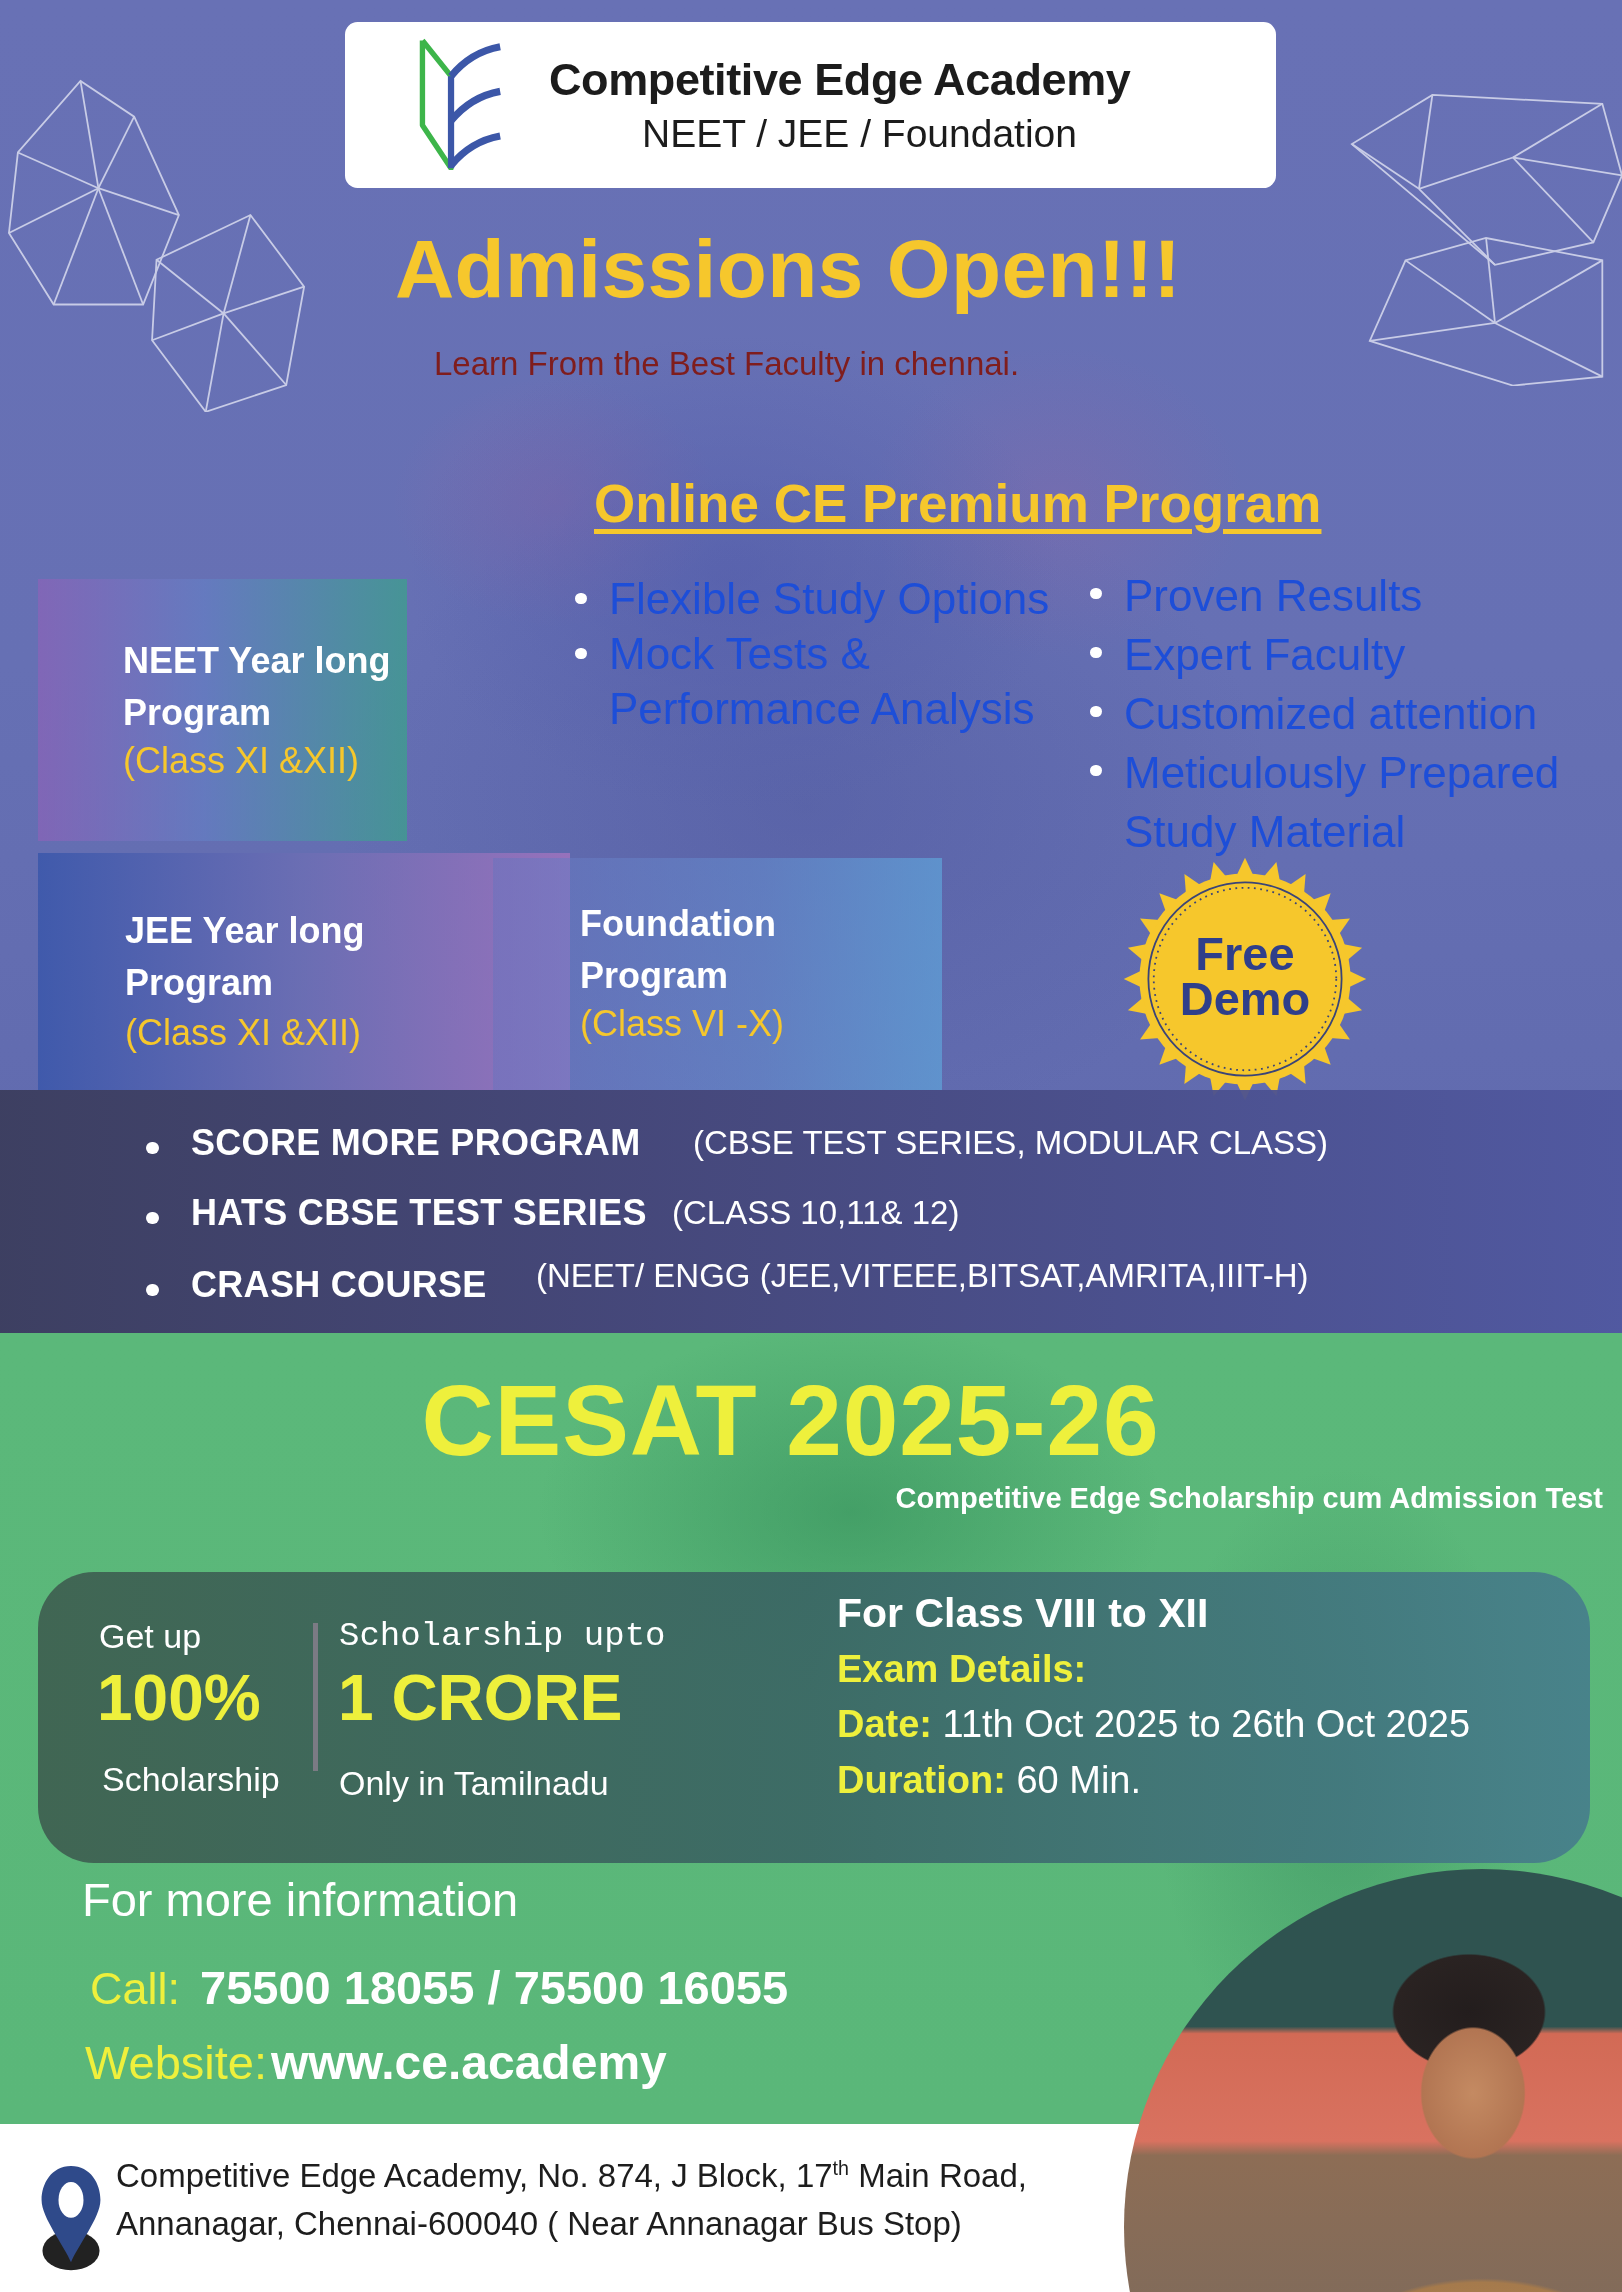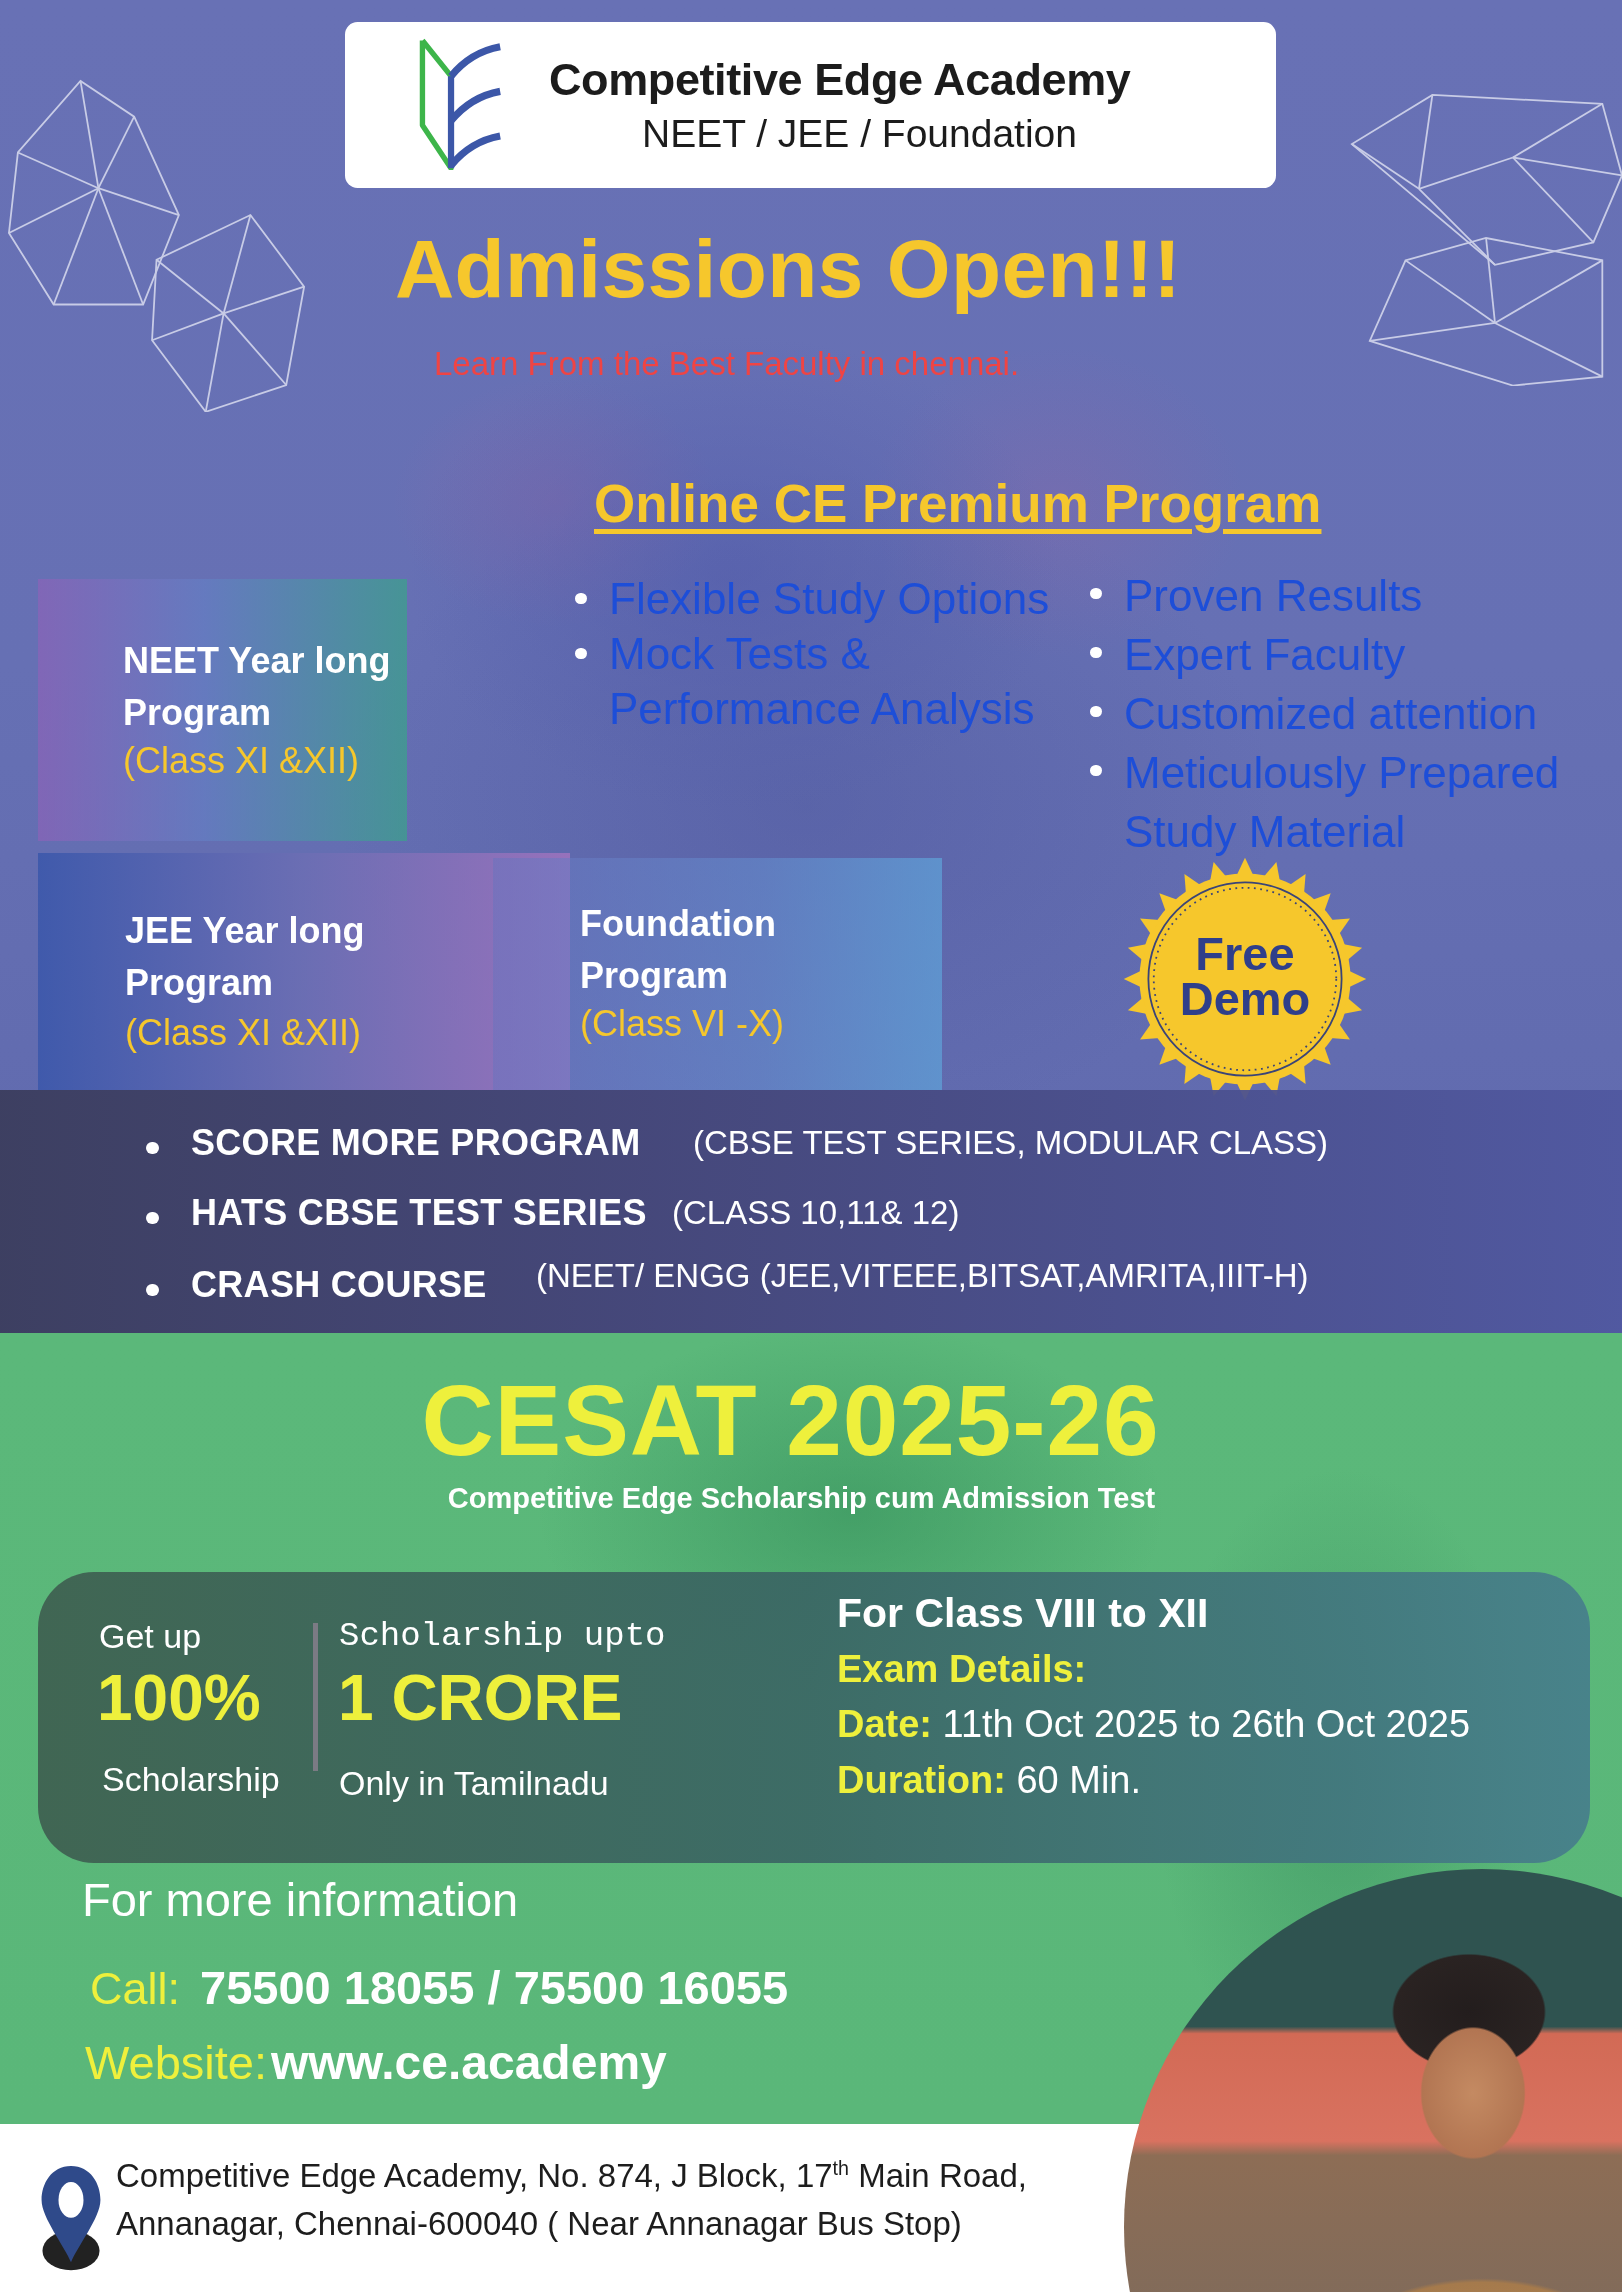--- a/index.html
+++ b/index.html
@@ -17,21 +17,21 @@
       linear-gradient(180deg, #6871b5 0%, #6670b4 50%, #5f69ad 100%);
   }
   .poly { position:absolute; }
 
   #logo-box { left:345px; top:22.4px; width:931px; height:166px; background:#ffffff; border-radius:12.5px; }
   #logo-icon { left:70px; top:13.4px; width:106px; height:134px; }
   #brand-name { left:204px; top:32px; font-size:45px; font-weight:700; color:#1c1c1c; letter-spacing:-0.4px; white-space:nowrap; }
   #brand-tag { left:297px; top:90px; font-size:39px; color:#1c1c1c; white-space:nowrap; }
 
   #headline { left:0; width:1576px; top:222px; text-align:center; font-size:82px; font-weight:700; color:#f6c72c; letter-spacing:0.4px; }
-  #subline { left:434px; top:345px; font-size:33px; color:#ef4444; white-space:nowrap; }
+  #subline { left:434px; top:345px; font-size:33px; color:#7f1d1d; white-space:nowrap; }
 
   #premium-title { left:594px; top:473px; font-size:53px; font-weight:700; color:#f6c72c; text-decoration:underline; text-decoration-thickness:4.5px; text-underline-offset:7.2px; white-space:nowrap; }
 
   .feat-list { list-style:none; margin:0; padding:0; }
   .feat-list li { position:relative; font-size:44px; color:#1d4ed8; white-space:nowrap; }
   .feat-list li .dot { position:absolute; left:-34px; top:21.5px; width:11.6px; height:11.6px; border-radius:50%; background:#ffffff; }
   #feat-col1 { left:609px; top:571px; }
   #feat-col1 li { height:55px; line-height:55px; }
   #feat-col2 { left:1124px; top:566px; }
   #feat-col2 li { height:59px; line-height:59px; }
@@ -57,21 +57,21 @@
   .band-row .b { font-size:36px; font-weight:700; letter-spacing:0.3px; }
   .band-row .n { font-size:33px; position:absolute; top:1.8px; }
 
   
   #green { left:0; top:1333px; width:1623px; height:792px;
     background:
       radial-gradient(ellipse 448px 269px at 851px 179px, rgba(40,130,80,0.45), rgba(0,0,0,0) 70%),
       radial-gradient(ellipse 269px 448px at 1343px 448px, rgba(40,120,80,0.35), rgba(0,0,0,0) 70%),
       linear-gradient(180deg, #5bb87a 0%, #5ab779 100%); }
   #cesat { left:0; width:1581px; top:1363px; text-align:center; font-size:100px; font-weight:700; color:#eef03c; letter-spacing:0.9px; }
-  #cesat-sub { left:0; width:1603px; top:1482px; text-align:center; font-size:29px; font-weight:700; color:#ffffff; }
+  #cesat-sub { left:0; width:1603px; top:1482px; text-align:right; font-size:29px; font-weight:700; color:#ffffff; }
 
   #info-box { left:38px; top:1572px; width:1552px; height:291px; border-radius:56px;
     background:linear-gradient(90deg, rgba(62,95,80,0.92) 0%, rgba(58,100,100,0.9) 50%, rgba(70,125,140,0.9) 100%); }
   #div-line { left:313px; top:1623px; width:4.5px; height:148px; background:#7b7b84; }
   .it { position:absolute; white-space:nowrap; color:#ffffff; }
   .yl { color:#eef03c; }
 
   #more-info { left:82px; top:1872px; font-size:47px; color:#ffffff; white-space:nowrap; }
   #call-row { left:90px; top:1960px; white-space:nowrap; }
   #web-row { left:85px; top:2035px; white-space:nowrap; }

